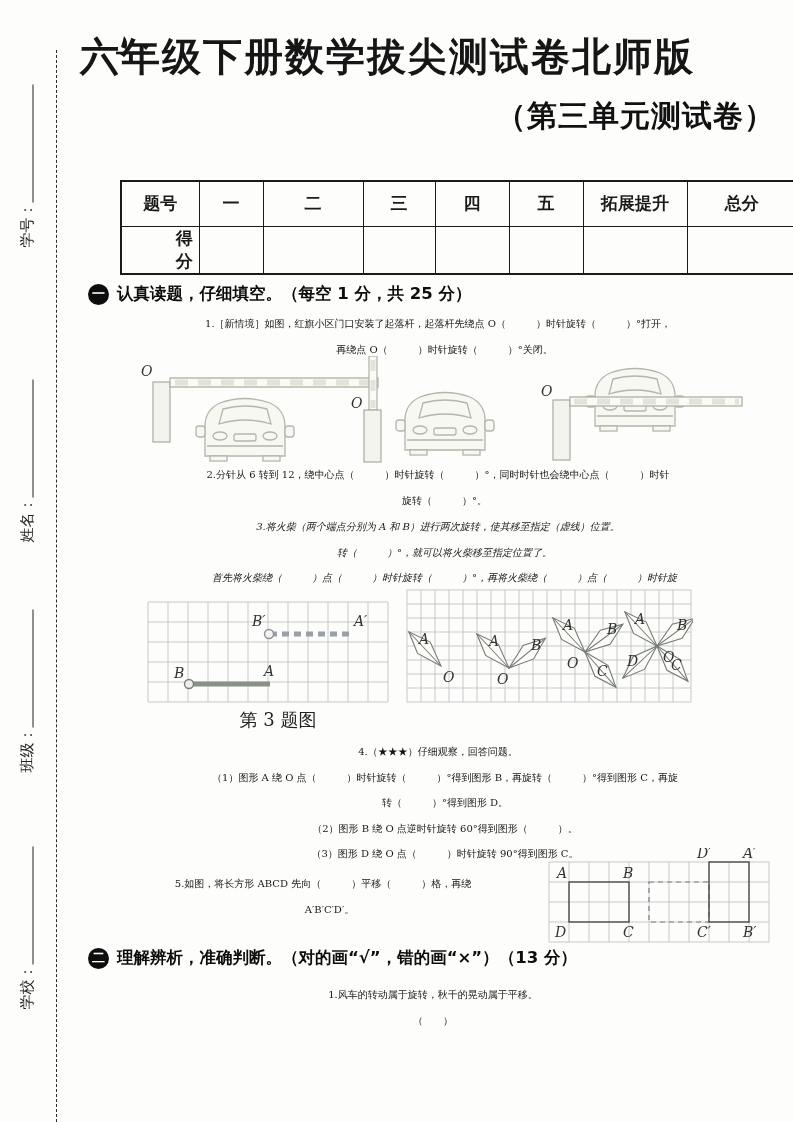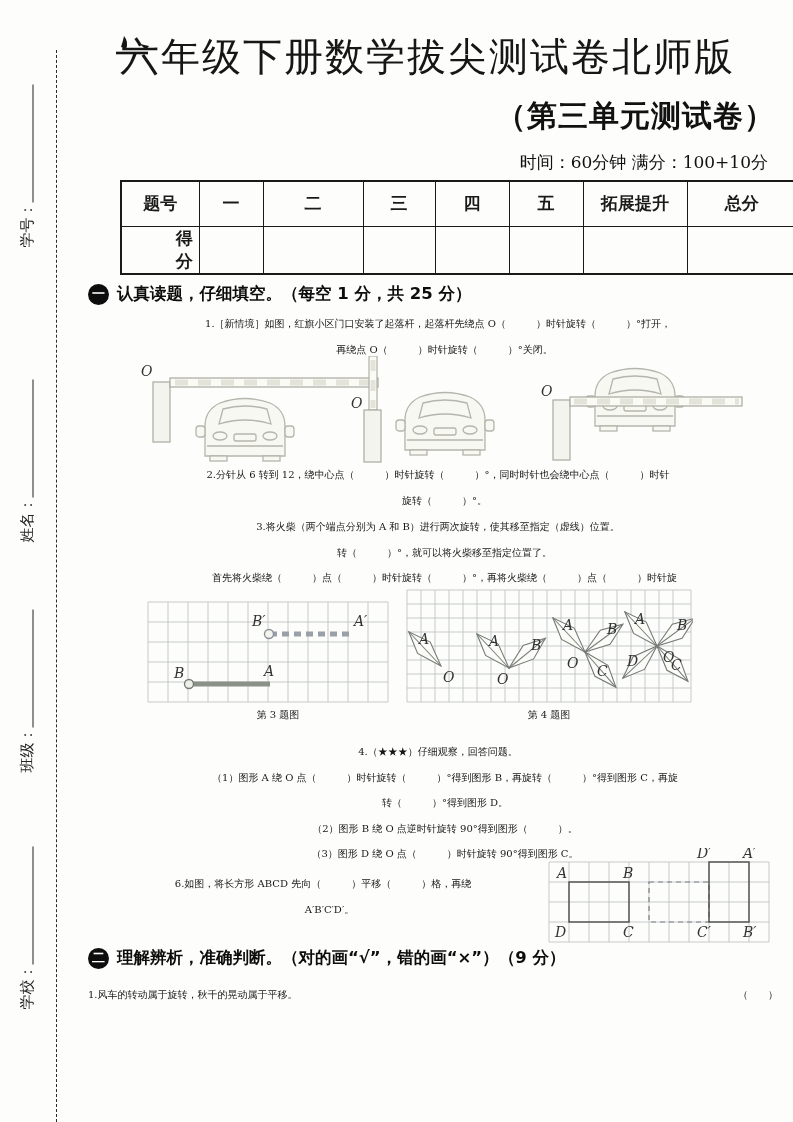--- a/index.html
+++ b/index.html
@@ -5,51 +5,51 @@
   * { margin:0; padding:0; box-sizing:border-box; }
   body { background:#e8e8e8; font-family:"DejaVu Serif","Liberation Serif",serif; }
   .page { position:relative; width:793px; height:1122px; background:#fdfdfb; margin:0 auto; overflow:hidden; color:#111; }
 
   .divider { position:absolute; left:56px; top:50px; height:1072px; width:0; border-left:1.6px dashed #2b2b2b; }
 
   .vlabel { position:absolute; transform:rotate(-90deg); transform-origin:center; white-space:nowrap;
             font-size:15px; color:#222; width:176px; text-align:left; }
   .mline { display:inline-block; width:118px; border-bottom:1.3px solid #222; vertical-align:-2px; }
 
-  .title { position:absolute; left:80px; top:30px; width:695px; text-align:center;
-           font-size:39px; font-weight:normal; letter-spacing:2px; color:#161616; }
+  .title { position:absolute; left:80px; top:30px; width:695px; text-align:left;
+           font-size:39px; font-weight:bold; letter-spacing:2px; color:#161616; }
   .subtitle { position:absolute; left:80px; top:96px; width:695px; text-align:right;
               font-size:30px; font-weight:bold; letter-spacing:1px; }
   .meta { position:absolute; left:92px; top:151px; width:676px; text-align:right; font-size:17px; }
 
   table.score { position:absolute; left:92px; top:180px; width:676px; border-collapse:collapse; table-layout:fixed; }
   table.score td { border:1px solid #1a1a1a; text-align:center; font-size:17px; font-weight:bold; color:#1a1a1a; }
   table.score tr.hd td { height:45px; }
   table.score tr.sc td { height:38px;padding-left:48px; }
   table.score { border:2px solid #1a1a1a;margin-left:28px; }
 
   .sec-head { position:absolute; display:flex; align-items:center; gap:8px;
               font-family:"DejaVu Sans","Liberation Sans",sans-serif; font-weight:bold; font-size:16.5px; color:#0d0d0d; }
   .badge { width:21px; height:21px; border-radius:50%; background:#0d0d0d; color:#fff;
            display:inline-flex; align-items:center; justify-content:center; font-size:13px; flex:0 0 21px; }
 
   .q { position:absolute; font-size:10px; line-height:25.5px; color:#161616; white-space:nowrap;text-align:center; }
   .q .cont { padding-left:13px; }
   .q .sub  { padding-left:14px; }
 
-  .caption { position:absolute; text-align:center; font-size:10px; color:#222; }
+  .caption { position:absolute; text-align:center; font-size:18px; color:#222; }
   .fig { position:absolute; }
 
   svg text.flbl { font-family:"DejaVu Serif","Liberation Serif",serif; font-style:italic; font-size:14px; fill:#333; }
   svg .gridl { stroke:#b7bec1; stroke-width:0.8; fill:none; }
   svg .car-part { stroke:#b5b5ad; stroke-width:1.3; fill:#f8f8f3; }
   svg .post { stroke:#a9aaa0; stroke-width:1.2; fill:#f4f4ee; }
   svg .armseg { stroke:#e3e3d9; }
 
-  .judge-row { display:flex; justify-content:space-between; width:690px; }
+  .judge-row { display:flex; justify-content:space-between; width:690px;flex-direction:column; }
   .footer { position:absolute; left:0; top:1075px; width:793px; text-align:center; font-size:16px; color:#1a1a1a; }
 </style>
 </head>
 <body>
 
 <div class="page">
 
   <div class="divider"></div>
 
   <div class="vlabel" style="left:-61px; top:150px;">
@@ -66,21 +66,20 @@
   </div>
 
   <svg class="fig" style="left:102px; top:34px;" width="50" height="24" viewBox="0 0 50 24">
     <path d="M22 2 Q27 8 24 15 L19 13 Q21 7 22 2 Z" fill="#161616"></path>
     <path d="M14 19 H46" stroke="#161616" stroke-width="2.6"></path>
     <path d="M38 10 L44 16 L47 12" fill="#161616"></path>
   </svg>
 
   <div class="title">六年级下册数学拔尖测试卷北师版</div>
   <div class="subtitle">（第三单元测试卷）</div>
-  <div class="meta">时间：60分钟  满分：100+10分</div>
 
   <table class="score">
     <colgroup>
       <col style="width:78px">
         <col style="width:64px">
         <col style="width:100px">
         <col style="width:72px">
       <col style="width:74px">
         <col style="width:74px">
         <col style="width:104px">
@@ -159,21 +158,21 @@
       <line class="armseg" x1="441" y1="45.5" x2="606" y2="45.5" stroke-width="6" stroke-dasharray="13 10"></line>
       <text class="flbl" x="408" y="40">O</text>
     </g>
   </svg>
 
   <div class="q" style="left:88px; top:462px; width:700px;">
     <div>2.分针从 6 转到 12，绕中心点（　　　）时针旋转（　　　）°，同时时针也会绕中心点（　　　）时针</div>
     <div class="cont">旋转（　　　）°。</div>
   </div>
 
-  <div class="q" style="left:88px; top:514px; width:700px;">
+  <div class="q" style="left:88px; top:514px; width:700px;font-style:italic;">
     <div>3.将火柴（两个端点分别为 A 和 B）进行两次旋转，使其移至指定（虚线）位置。</div>
     <div class="cont">转（　　　）°，就可以将火柴移至指定位置了。</div>
     <div class="cont">首先将火柴绕（　　　）点（　　　）时针旋转（　　　）°，再将火柴绕（　　　）点（　　　）时针旋</div>
   </div>
 
   <svg class="fig" style="left:142px; top:596px;" width="272" height="108" viewBox="0 0 272 108">
     <g>
       <path class="gridl" d="M6 6 H246 M6 26 H246 M6 46 H246 M6 66 H246 M6 86 H246 M6 106 H246
                              M6 6 V106 M26 6 V106 M46 6 V106 M66 6 V106 M86 6 V106 M106 6 V106
                              M126 6 V106 M146 6 V106 M166 6 V106 M186 6 V106 M206 6 V106 M226 6 V106 M246 6 V106"></path>
@@ -232,32 +231,31 @@
       <use href="#leaf" transform="translate(252,58) rotate(55)"></use>
       <use href="#leaf" transform="translate(252,58) rotate(140)"></use>
       <use href="#leaf" transform="translate(252,58) rotate(-132)"></use>
       <text class="flbl" x="230" y="36">A</text>
       <text class="flbl" x="272" y="42">B</text>
       <text class="flbl" x="266" y="82">C</text>
       <text class="flbl" x="222" y="78">D</text>
       <text class="flbl" x="258" y="74">O</text>
     </g>
   </svg>
-  <div class="caption" style="left:405px; top:708px; width:288px;">第 4 题图</div>
 
   <div class="q" style="left:88px; top:739px; width:700px;">
     <div>4.（★★★）仔细观察，回答问题。</div>
     <div class="sub">（1）图形 A 绕 O 点（　　　）时针旋转（　　　）°得到图形 B，再旋转（　　　）°得到图形 C，再旋</div>
     <div class="sub">转（　　　）°得到图形 D。</div>
-    <div class="sub">（2）图形 B 绕 O 点逆时针旋转 90°得到图形（　　　）。</div>
+    <div class="sub">（2）图形 B 绕 O 点逆时针旋转 60°得到图形（　　　）。</div>
     <div class="sub">（3）图形 D 绕 O 点（　　　）时针旋转 90°得到图形 C。</div>
   </div>
 
   <div class="q" style="left:88px; top:871px; width:470px;">
-    <div>6.如图，将长方形 ABCD 先向（　　　）平移（　　　）格，再绕</div>
+    <div>5.如图，将长方形 ABCD 先向（　　　）平移（　　　）格，再绕</div>
     <div class="cont">A′B′C′D′。</div>
   </div>
 
   <svg class="fig" style="left:545px; top:848px;" width="232" height="112" viewBox="0 0 232 112">
     <g>
       <path class="gridl" d="M4 14 H224 M4 34 H224 M4 54 H224 M4 74 H224 M4 94 H224"></path>
       <path class="gridl" d="M4 14 V94 M24 14 V94 M44 14 V94 M64 14 V94 M84 14 V94 M104 14 V94
                              M124 14 V94 M144 14 V94 M164 14 V94 M184 14 V94 M204 14 V94 M224 14 V94"></path>
     </g>
     <rect x="24" y="34" width="60" height="40" fill="none" stroke="#4d4d4d" stroke-width="1.4"></rect>
@@ -268,21 +266,21 @@
     <text class="flbl" x="10" y="89">D</text>
     <text class="flbl" x="78" y="89">C</text>
     <text class="flbl" x="152" y="10">D′</text>
     <text class="flbl" x="198" y="10">A′</text>
     <text class="flbl" x="152" y="89">C′</text>
     <text class="flbl" x="198" y="89">B′</text>
   </svg>
 
   <div class="sec-head" style="left:88px; top:947px;">
     <span class="badge">二</span>
-    <span>理解辨析，准确判断。（对的画“√”，错的画“×”）（9 分）</span>
+    <span>理解辨析，准确判断。（对的画“√”，错的画“×”）（13 分）</span>
   </div>
 
   <div class="q" style="left:88px; top:982px;">
     <div class="judge-row">
       <span>1.风车的转动属于旋转，秋千的晃动属于平移。</span>
       <span>（　　）</span>
     </div>
   </div>
 
 

